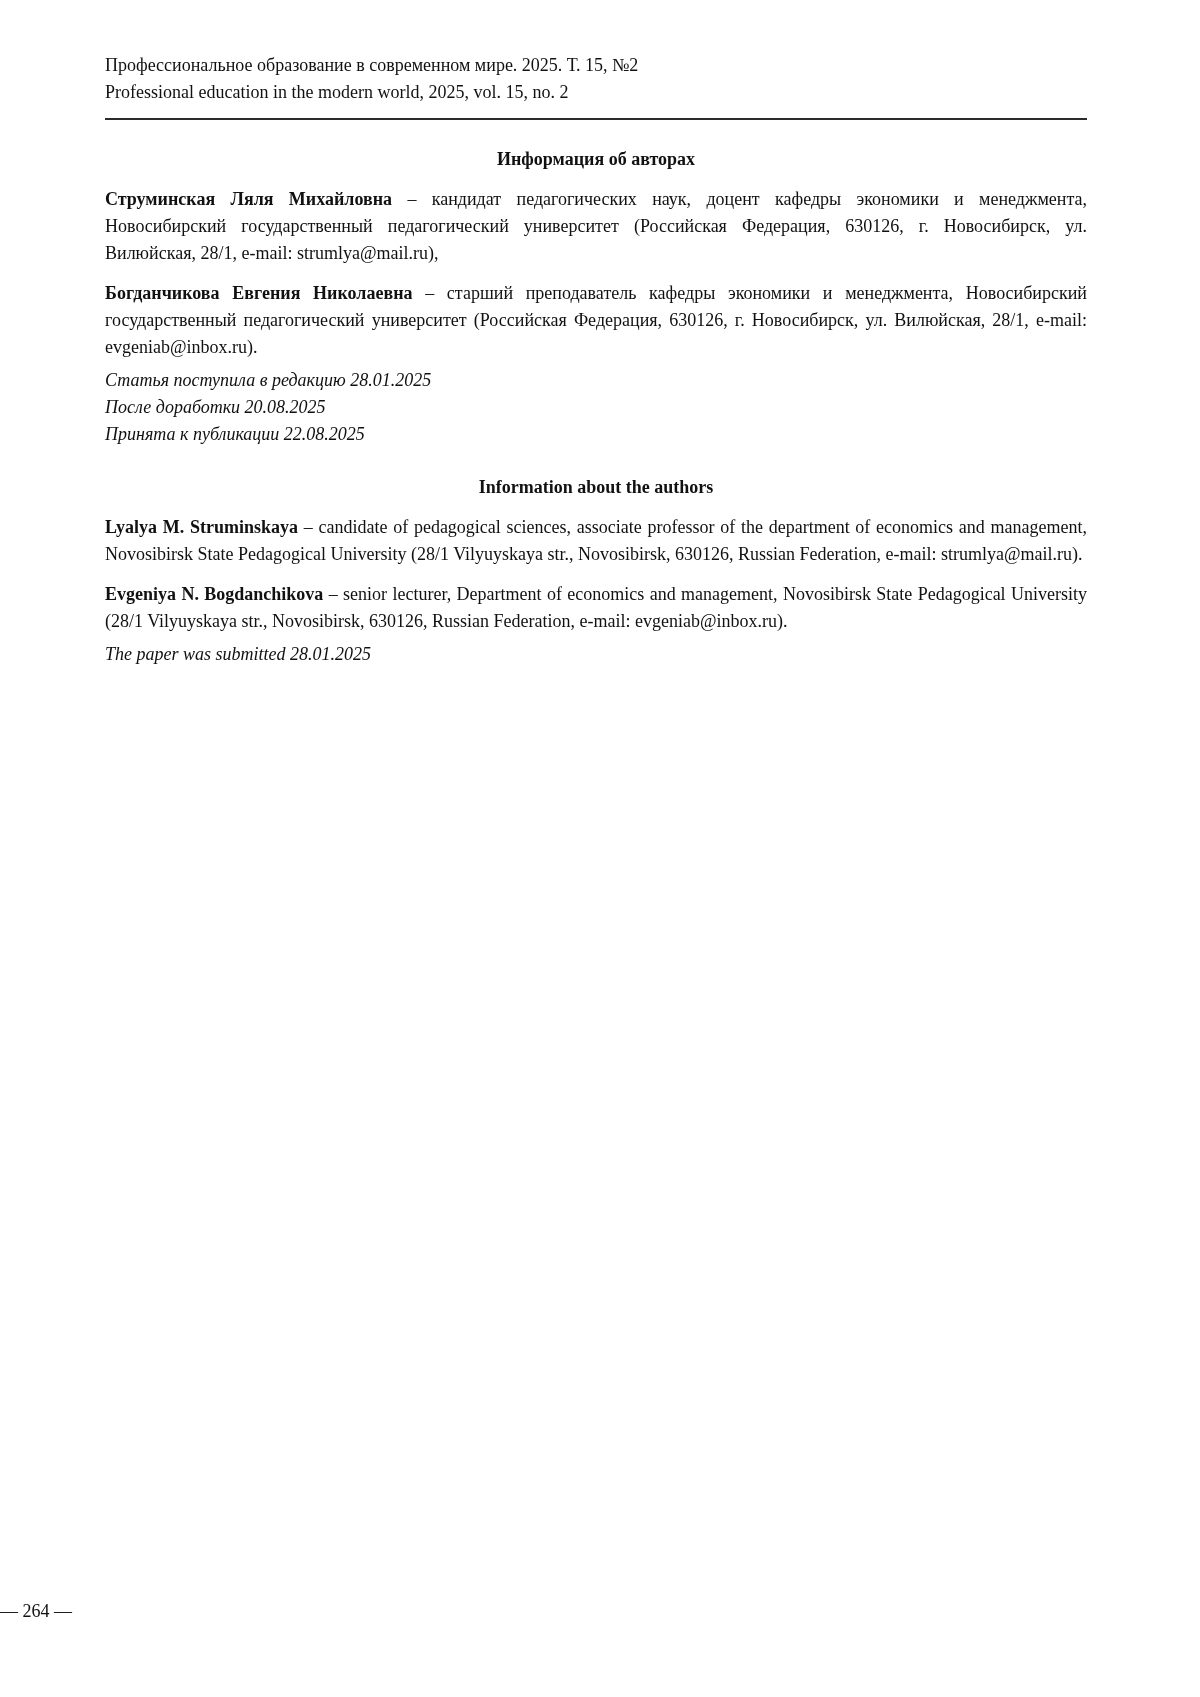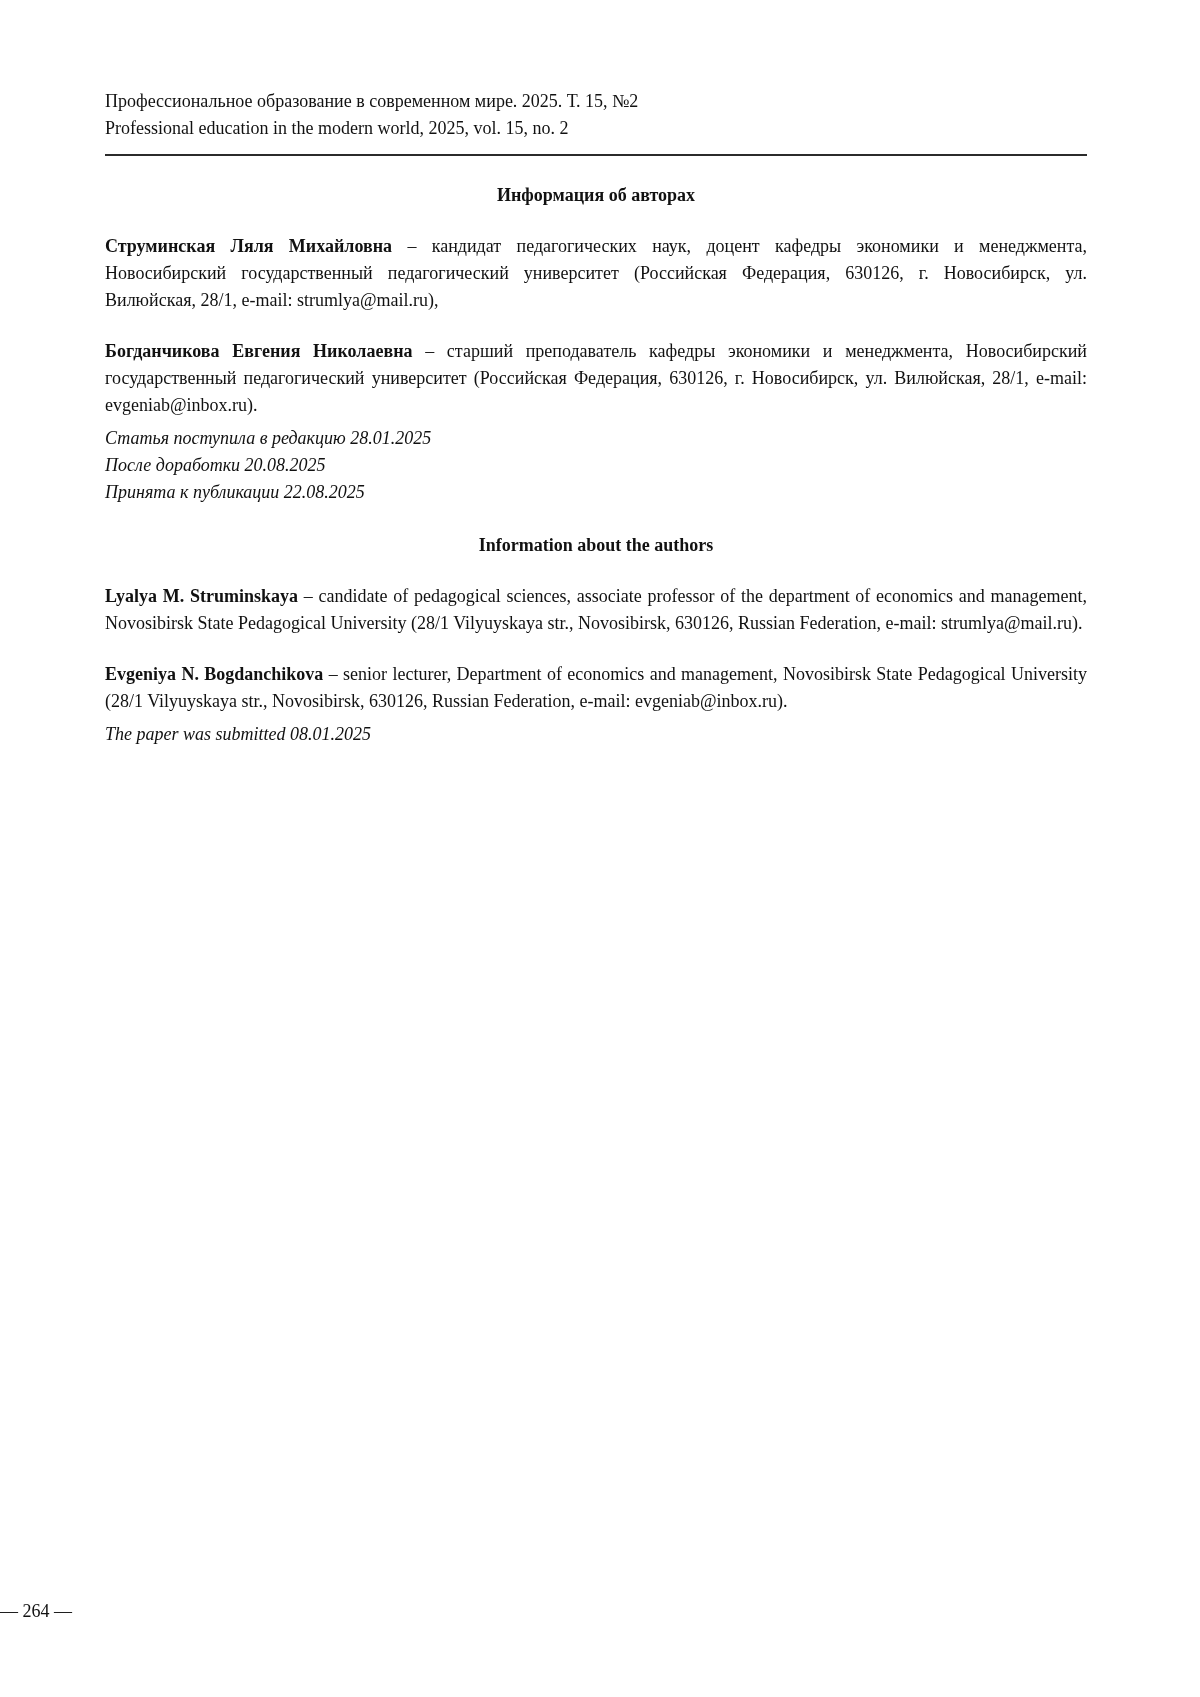--- a/index.html
+++ b/index.html
@@ -16,39 +16,39 @@
     font-size: 18px;
     line-height: 27px;
   }
   .content {
     position: absolute;
     left: 105px;
     right: 113px;
     top: 0;
   }
   .journal-header {
-    padding-top: 88px;
+    padding-top: 52px;
   }
   .journal-header div {
     white-space: nowrap;
   }
   hr.header-rule {
     border: none;
     border-top: 2px solid #2b2b2b;
     margin: 12px 0 0 0;
   }
   .sec-heading {
     font-weight: bold;
     font-size: 18px;
     margin: 26px 0 0 0;
     line-height: 27px;
     text-align: center;
   }
   p.author {
-    margin: 24px 0 0 0;
+    margin: 13px 0 0 0;
     text-align: justify;
     hyphens: auto;
     -webkit-hyphens: auto;
   }
   p.author .author-name {
     font-weight: bold;
   }
   .dates {
     margin-top: 6px;
     font-style: italic;
@@ -88,21 +88,21 @@
   </section>
 
   <section lang="en">
     <div class="sec-heading">Information about the authors</div>
 
     <p class="author"><span class="author-name">Lyalya M. Struminskaya</span><span> – candidate of pedagogical sciences, associate professor of the department of economics and management, Novosibirsk State Pedagogical University (28/1 Vilyuyskaya str., Novosibirsk, 630126, Russian Federation, e-mail: strumlya@mail.ru).</span></p>
 
     <p class="author"><span class="author-name">Evgeniya N. Bogdanchikova</span><span> – senior lecturer, Department of economics and management, Novosibirsk State Pedagogical University (28/1 Vilyuyskaya str., Novosibirsk, 630126, Russian Federation, e-mail: evgeniab@inbox.ru).</span></p>
 
     <div class="dates">
-      <div>The paper was submitted 08.01.2025</div>
+      <div>The paper was submitted 28.01.2025</div>
     </div>
   </section>
 
 </div>
 
 <footer class="page-footer">
   <span>— 264 —</span>
 </footer>
 
 </body></html>

